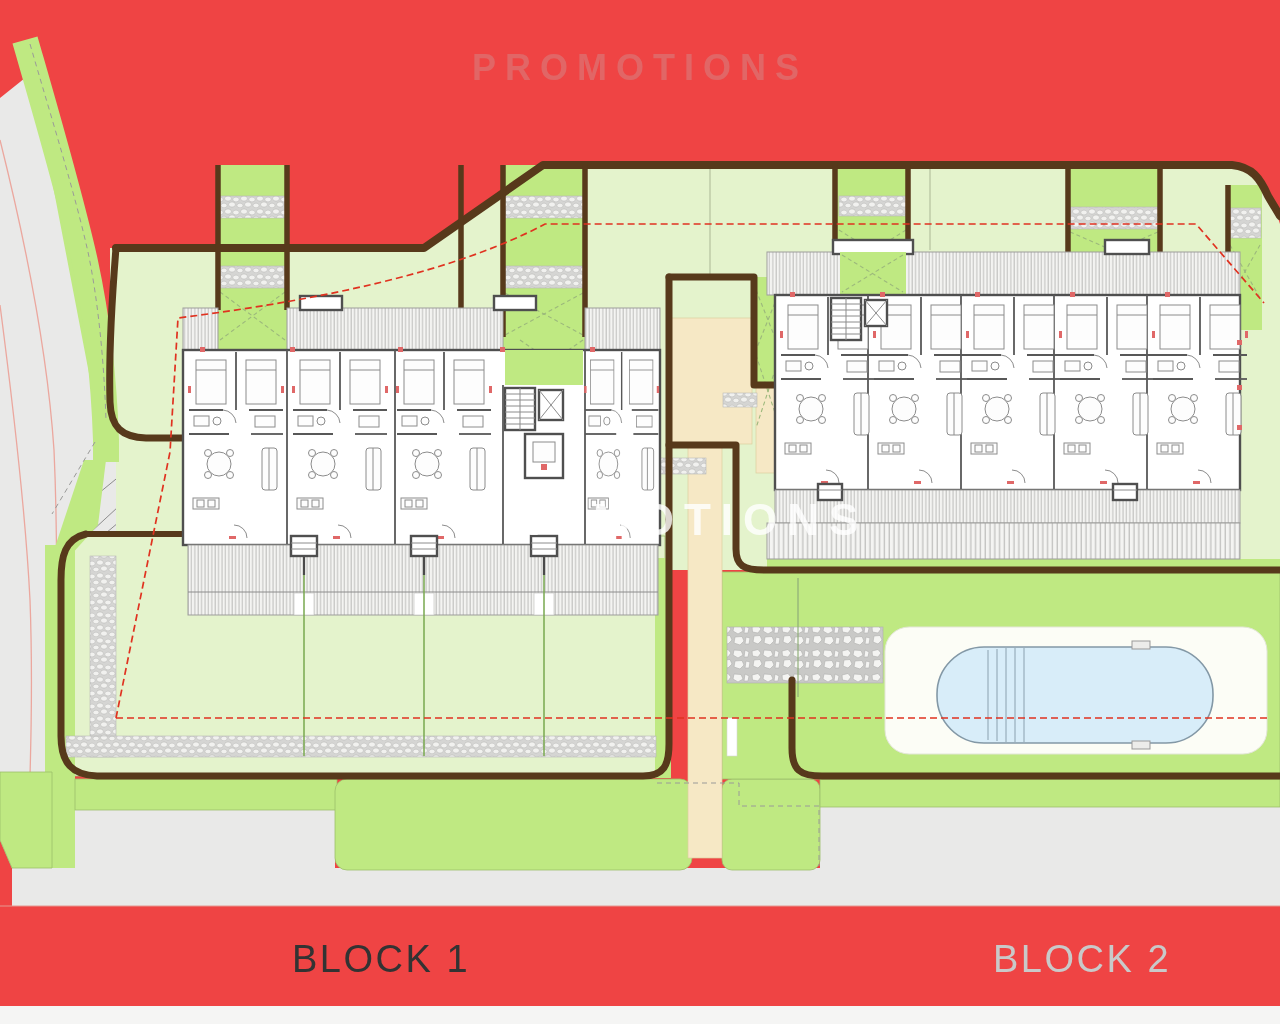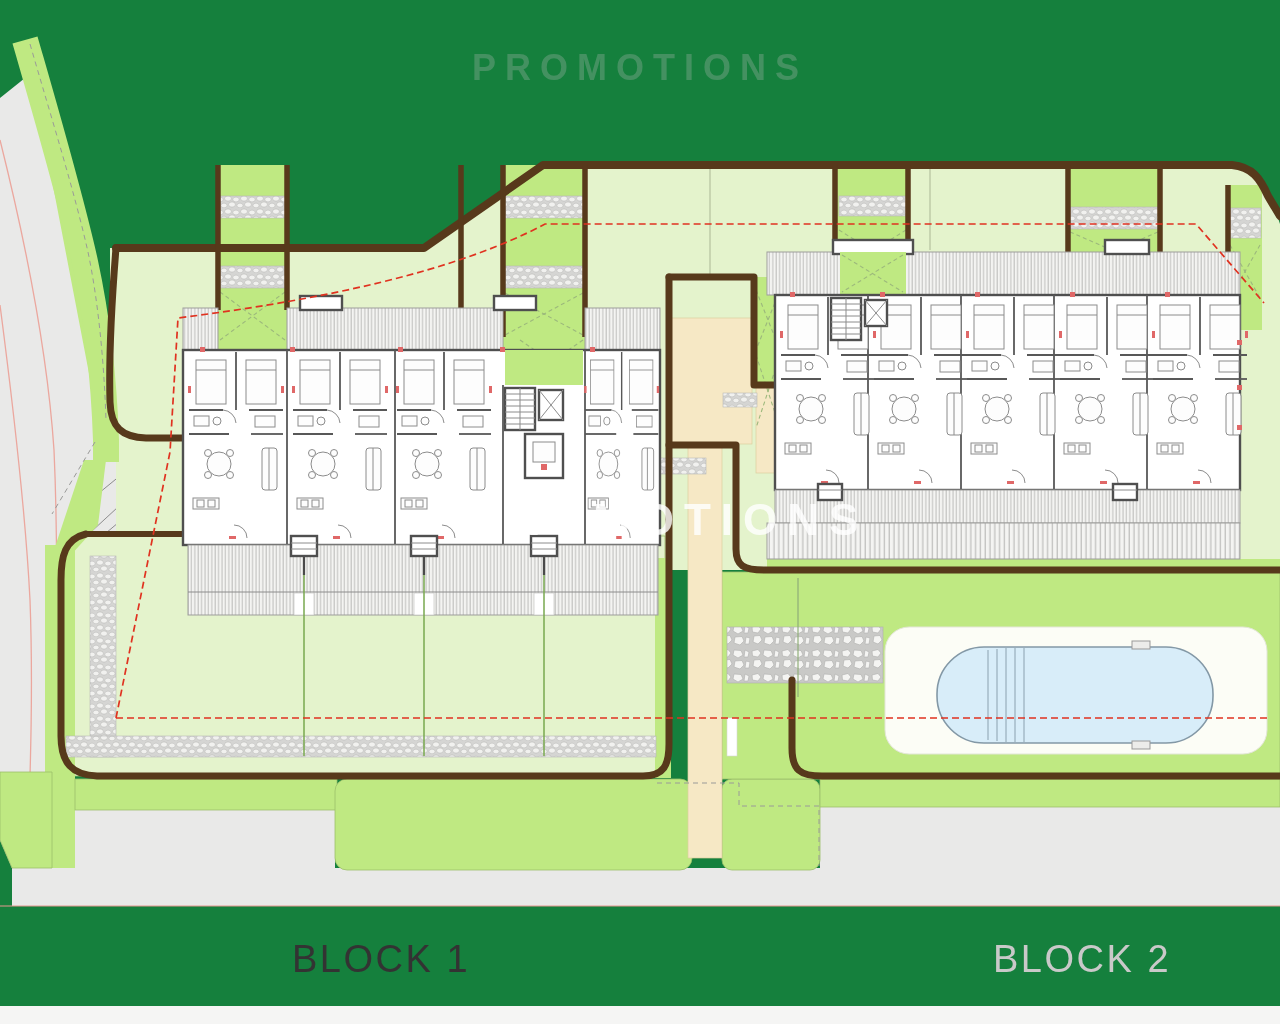--- a/index.html
+++ b/index.html
@@ -1,16 +1,16 @@
 <!DOCTYPE html>
 <html><head>
 <meta charset="utf-8">
 <style>
   html,body{margin:0;padding:0;background:#ffffff;}
-  .stage{position:relative;width:1280px;height:1024px;background:#15803d;overflow:hidden;
+  .stage{position:relative;width:1280px;height:1024px;background:#ef4444;overflow:hidden;
          font-family:"Liberation Sans", sans-serif;}
   svg{display:block}
   .paleg{fill:#e4f3cc}
   .brightg{fill:#bfe982}
   .gO{stroke:#9dbf6b;stroke-width:.8}
   .beige{fill:#f6e8c5;stroke:#ddcf9f;stroke-width:.7}
   .roadg{fill:#e9e9e8}
   .brown{fill:none;stroke:#57391b;stroke-width:7;stroke-linejoin:round;stroke-linecap:round}
   .hatchF{fill:url(#hatchF);stroke:#9d9d9b;stroke-width:1}
   .hatchC{fill:url(#hatchC);stroke:#9d9d9b;stroke-width:1}

